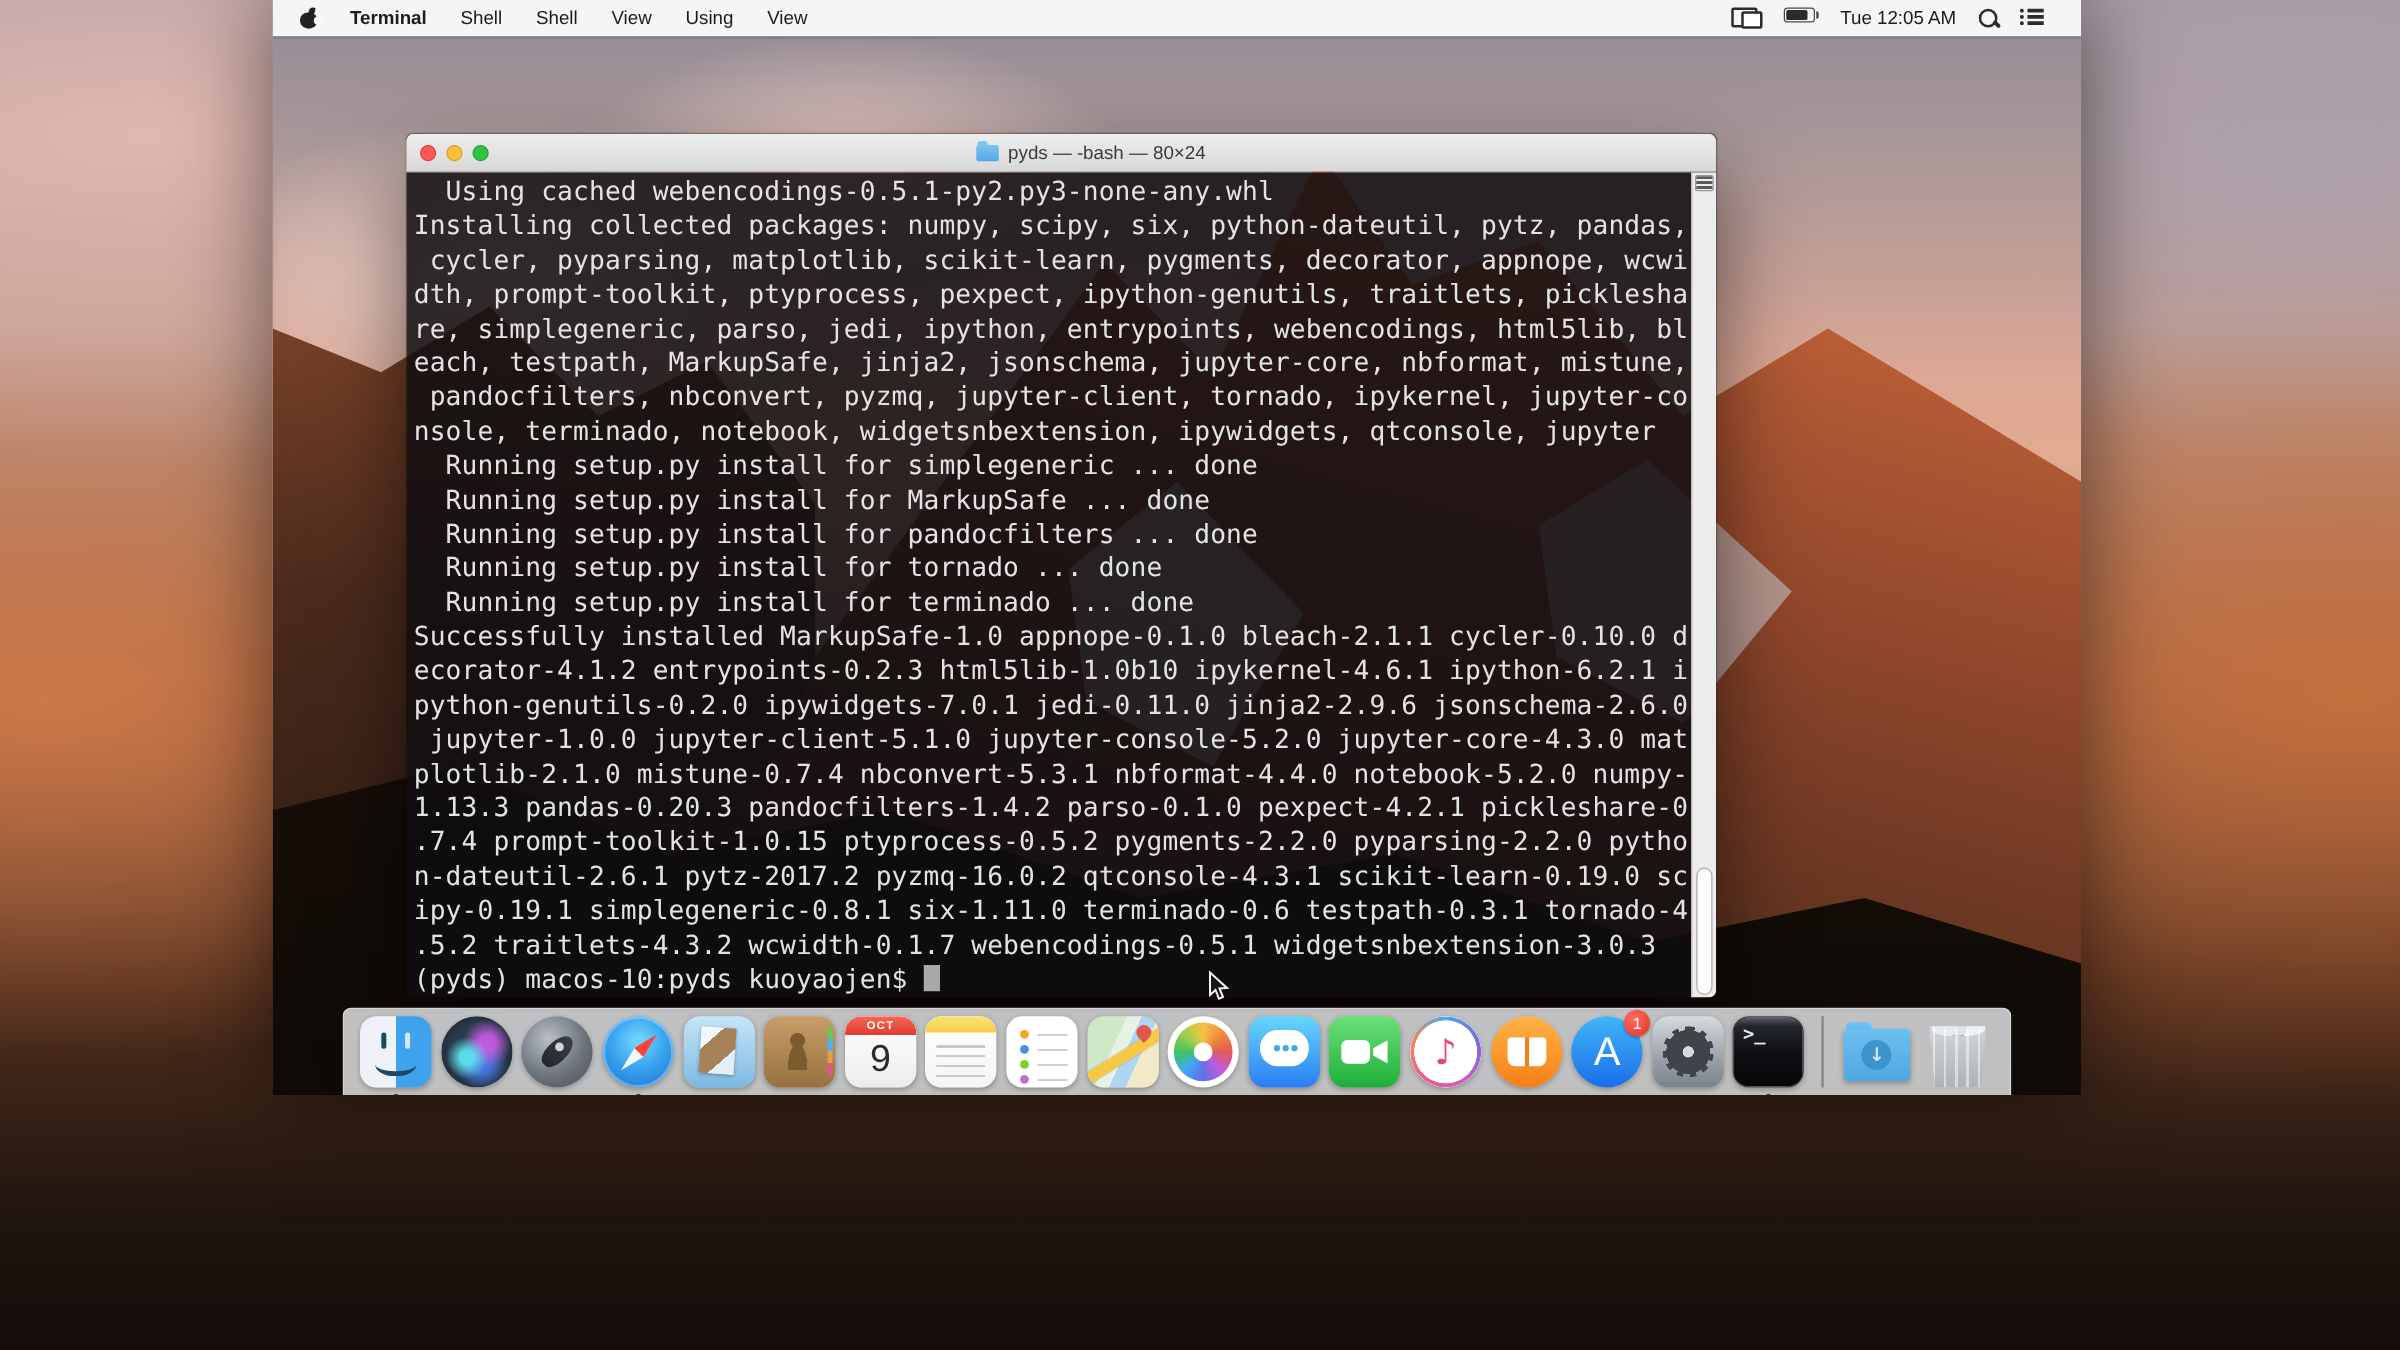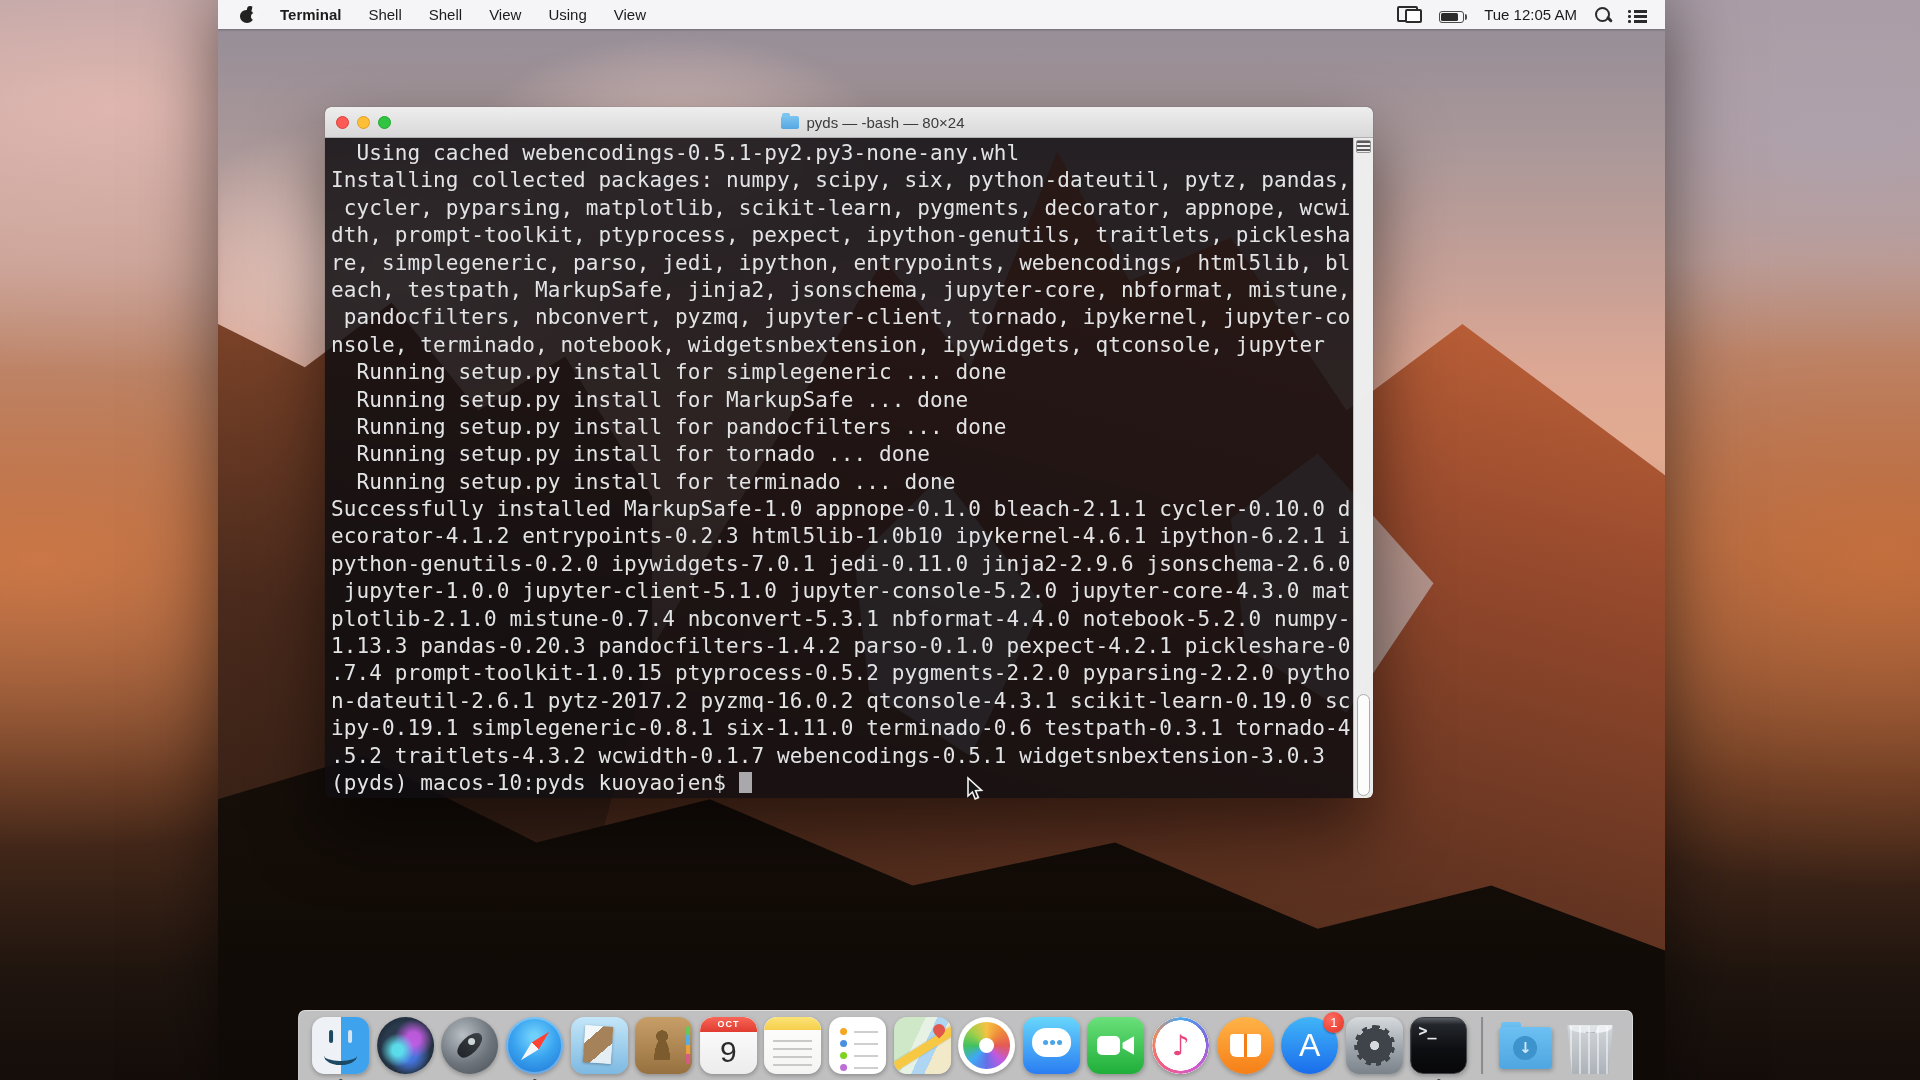--- a/index.html
+++ b/index.html
@@ -15,21 +15,21 @@
     background:
       radial-gradient(ellipse 55% 35% at 6% 10%, rgba(228,186,178,.9), rgba(228,186,178,0) 70%),
       radial-gradient(ellipse 45% 30% at 96% 12%, rgba(172,162,176,.85), rgba(172,162,176,0) 70%),
       radial-gradient(ellipse 40% 40% at 98% 52%, rgba(206,112,58,.8), rgba(206,112,58,0) 75%),
       radial-gradient(ellipse 45% 38% at 2% 52%, rgba(212,122,70,.85), rgba(212,122,70,0) 70%),
       linear-gradient(180deg,#a89aa2 0%,#c29a8c 24%,#a06a4c 50%,#54301e 72%,#20150f 90%,#140d0a 100%);
   }
 
   
   .screen{
-    position:absolute; left:218px; top:0; width:1447px; height:1080px;
+    position:absolute; left:218px; top:0; width:1447px; height:876px;
     overflow:hidden; box-shadow:0 0 70px rgba(0,0,0,.55);
   }
 
   
   .desktop{ position:absolute; inset:0; }
   .wp{ position:absolute; inset:0; }
   .wp-sky{
     background:linear-gradient(180deg,#928c97 0%,#ab9899 14%,#c7a096 26%,#dca794 34%,#e2ab91 42%,#c99a88 52%,#9e7a68 64%,#6a4c3a 78%,#3a281c 100%);
   }
   .wp-clouds{
@@ -63,21 +63,21 @@
     box-shadow:0 1px 2px rgba(0,0,0,.25);
     font-size:15px; color:#1c1c1c; z-index:30;
   }
   .apple-logo{ position:relative; width:15px; height:18px; margin-left:22px; cursor:default; }
   .apple-logo::before{ content:""; position:absolute; left:0; bottom:1px; width:14px; height:13px; background:#222; border-radius:45% 45% 50% 50%; }
   .apple-logo::after{ content:""; position:absolute; left:7px; top:0; width:5px; height:6px; background:#222; border-radius:60% 0 60% 0; transform:rotate(8deg); }
   .apple-bite{ position:absolute; right:-3px; top:7px; width:7px; height:7px; border-radius:50%; background:rgba(248,248,249,1); }
   .menu-items{ display:flex; gap:27px; margin-left:25px; }
   .menu-item{ white-space:nowrap; }
   .menu-item.bold{ font-weight:700; }
-  .menu-status{ margin-left:auto; display:flex; align-items:flex-end; gap:17px; padding-right:18px; }
+  .menu-status{ margin-left:auto; display:flex; align-items:flex-start; gap:17px; padding-right:30px; }
   .mb-time{ font-size:15px; }
 
   .displays-icon{ position:relative; width:25px; height:17px; }
   .displays-icon::before{ content:""; position:absolute; left:0; top:0; width:17px; height:12px; border:2px solid #2b2b2b; border-radius:2px; }
   .displays-icon::after{ content:""; position:absolute; right:0; bottom:0; width:13px; height:10px; background:#fff; border:2px solid #2b2b2b; border-radius:2px; }
   .battery-icon{ position:relative; width:25px; height:12px; border:1px solid #4a4a4a; border-radius:3px; margin-right:3px; }
   .battery-icon::before{ content:""; position:absolute; left:1px; top:1px; bottom:1px; width:17px; background:#2b2b2b; border-radius:1.5px; }
   .battery-icon::after{ content:""; position:absolute; right:-4px; top:2px; width:2.5px; height:6px; background:#4a4a4a; border-radius:0 2px 2px 0; }
   .spotlight-icon{ position:relative; width:17px; height:17px; }
   .spotlight-icon::before{ content:""; position:absolute; left:1px; top:1px; width:11px; height:11px; border:2px solid #2b2b2b; border-radius:50%; }
@@ -146,21 +146,20 @@
   .mouse{ position:absolute; left:744px; top:776px; z-index:60; }
 
   
   .dock{
     position:absolute; left:50%; transform:translateX(-50%); bottom:0;
     height:70px; z-index:40;
     background:rgba(223,225,227,.85);
     border:1px solid rgba(255,255,255,.45); border-bottom:none;
     border-radius:7px 7px 0 0;
     padding:6px 10px 0;
-    margin-left:24px;
   }
   .dock-items{ display:flex; align-items:flex-start; }
   .dock-item{ position:relative; margin:0 3.8px; }
   .run-dot{ position:absolute; left:50%; transform:translateX(-50%); bottom:-9px; width:4.5px; height:4.5px; border-radius:50%; background:#3e3e42; }
   .badge{
     position:absolute; top:-5px; right:-6px; min-width:21px; height:21px; padding:0 5px;
     border-radius:11px; background:radial-gradient(circle at 35% 30%,#ff6b5e,var(--badge-red,#e33225));
     color:#fff; font:400 13px/21px "Liberation Sans",sans-serif; text-align:center;
     box-shadow:0 1px 2px rgba(0,0,0,.35); z-index:5;
   }

